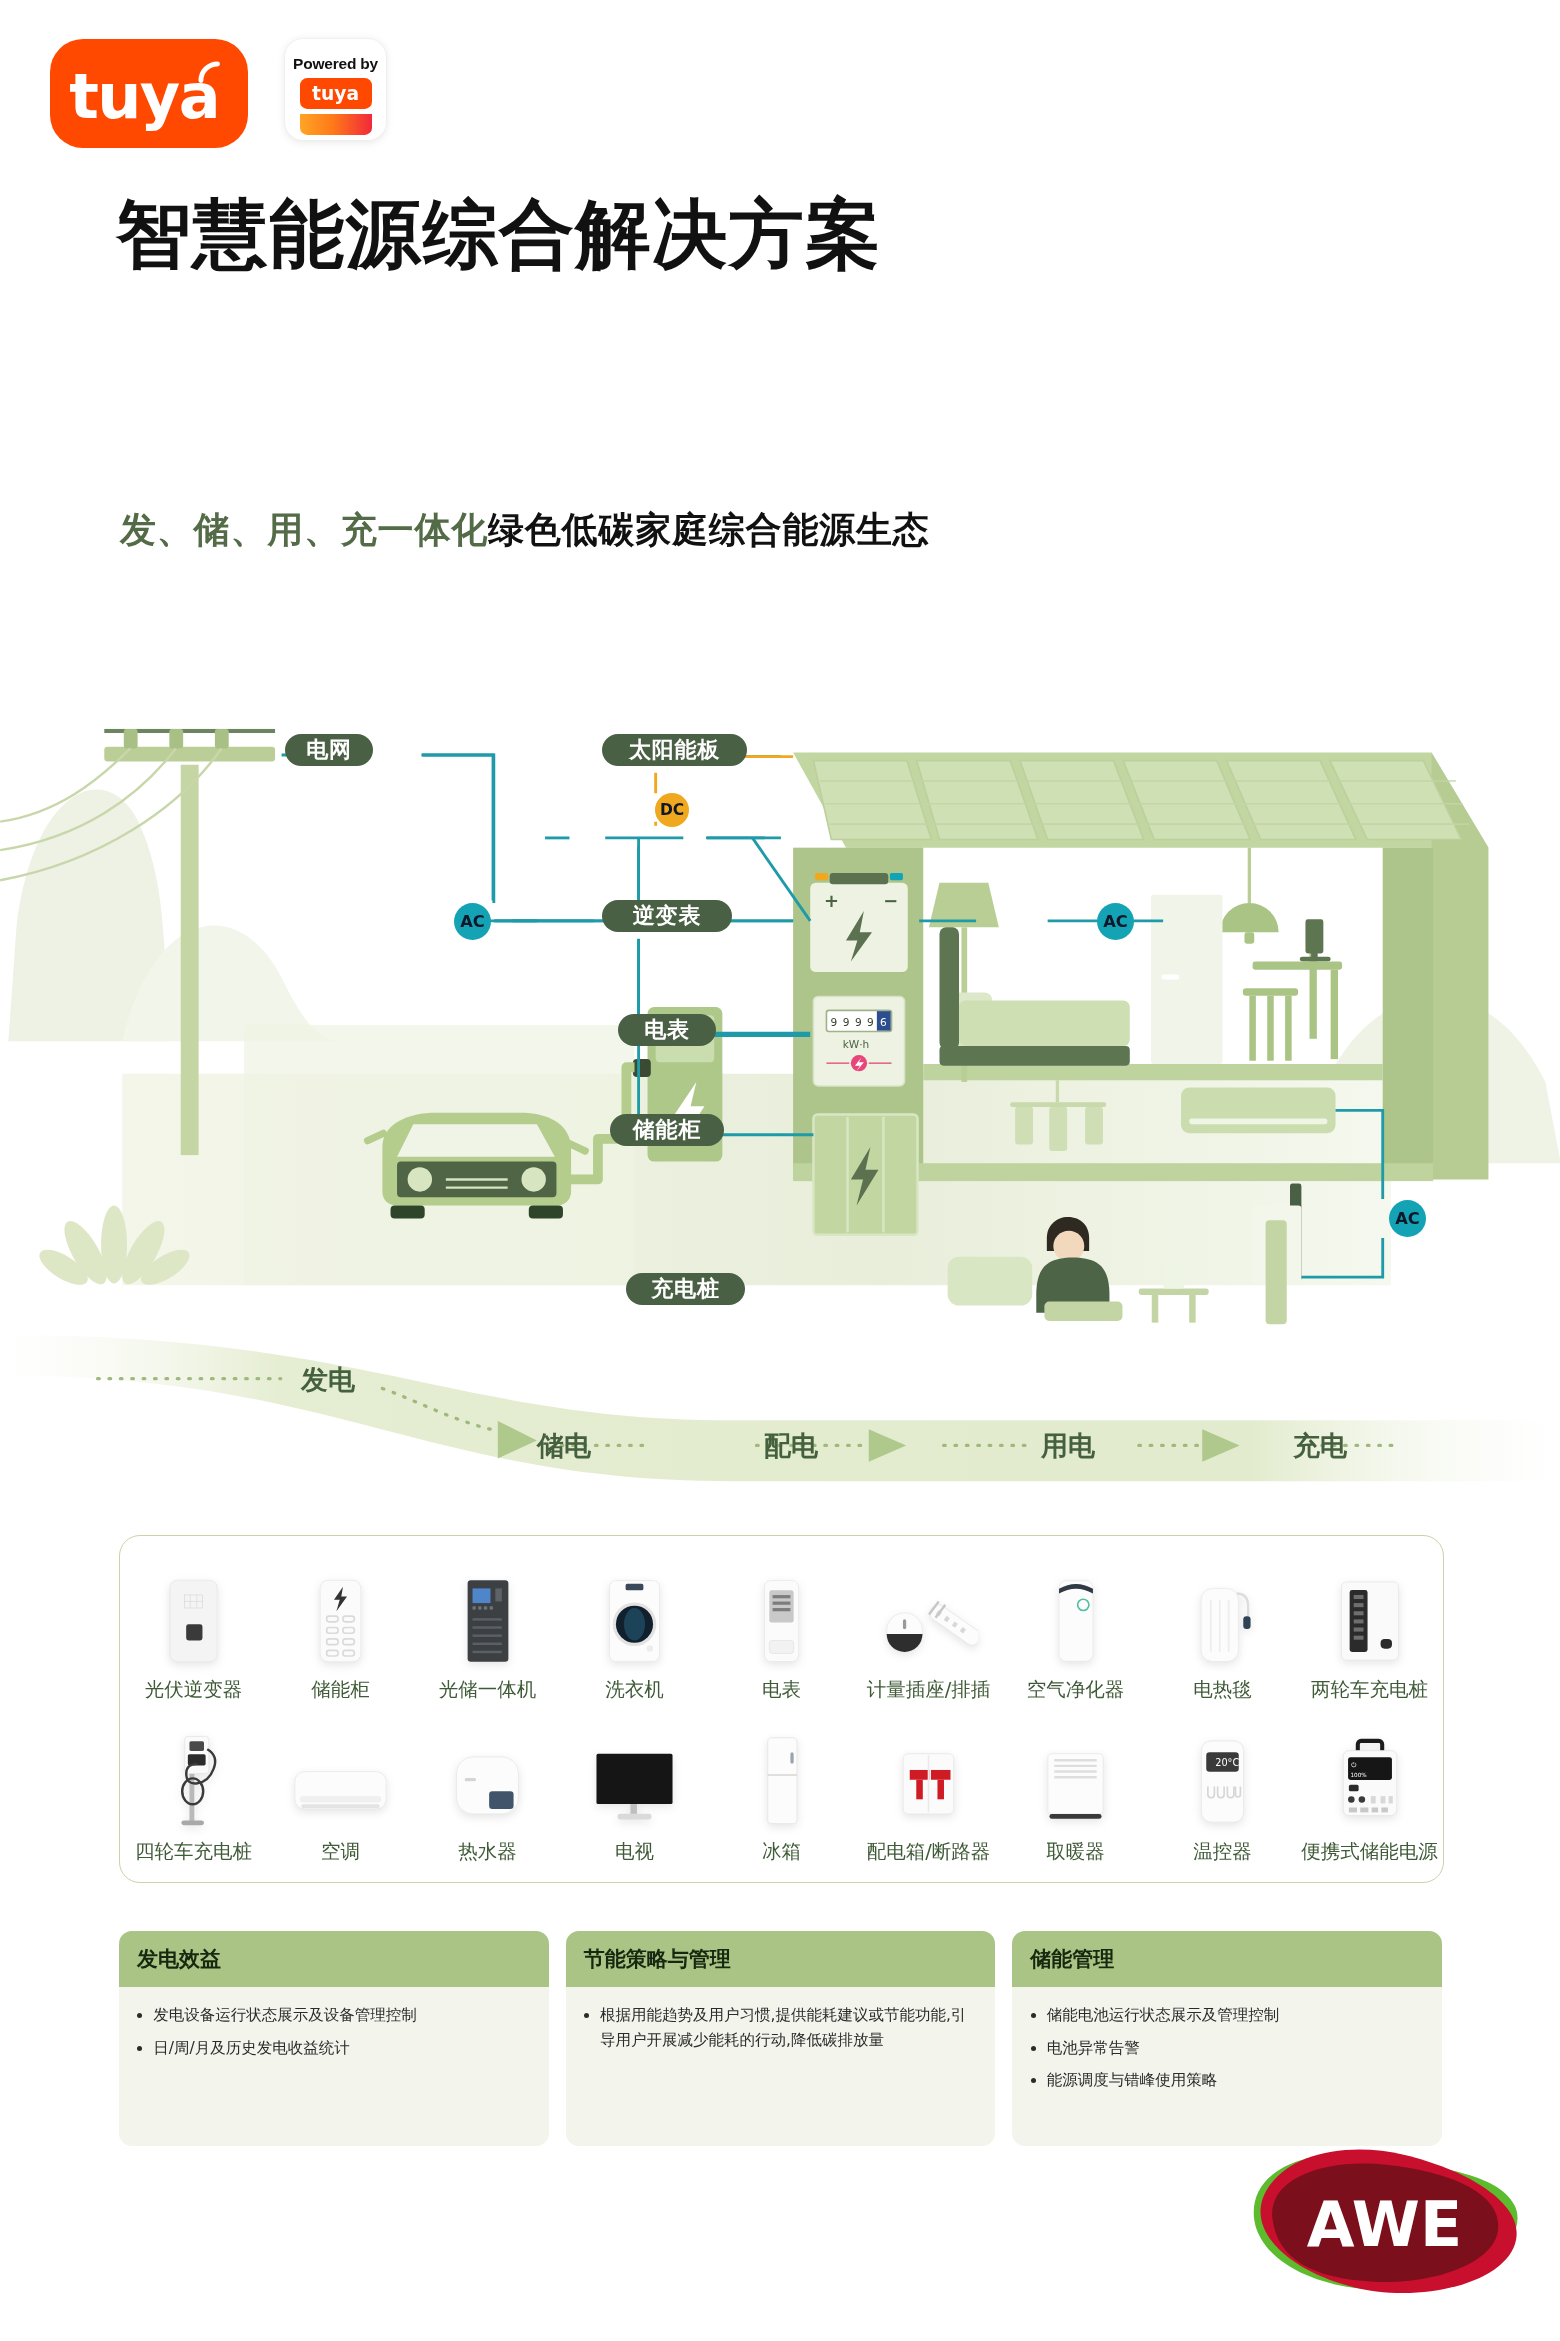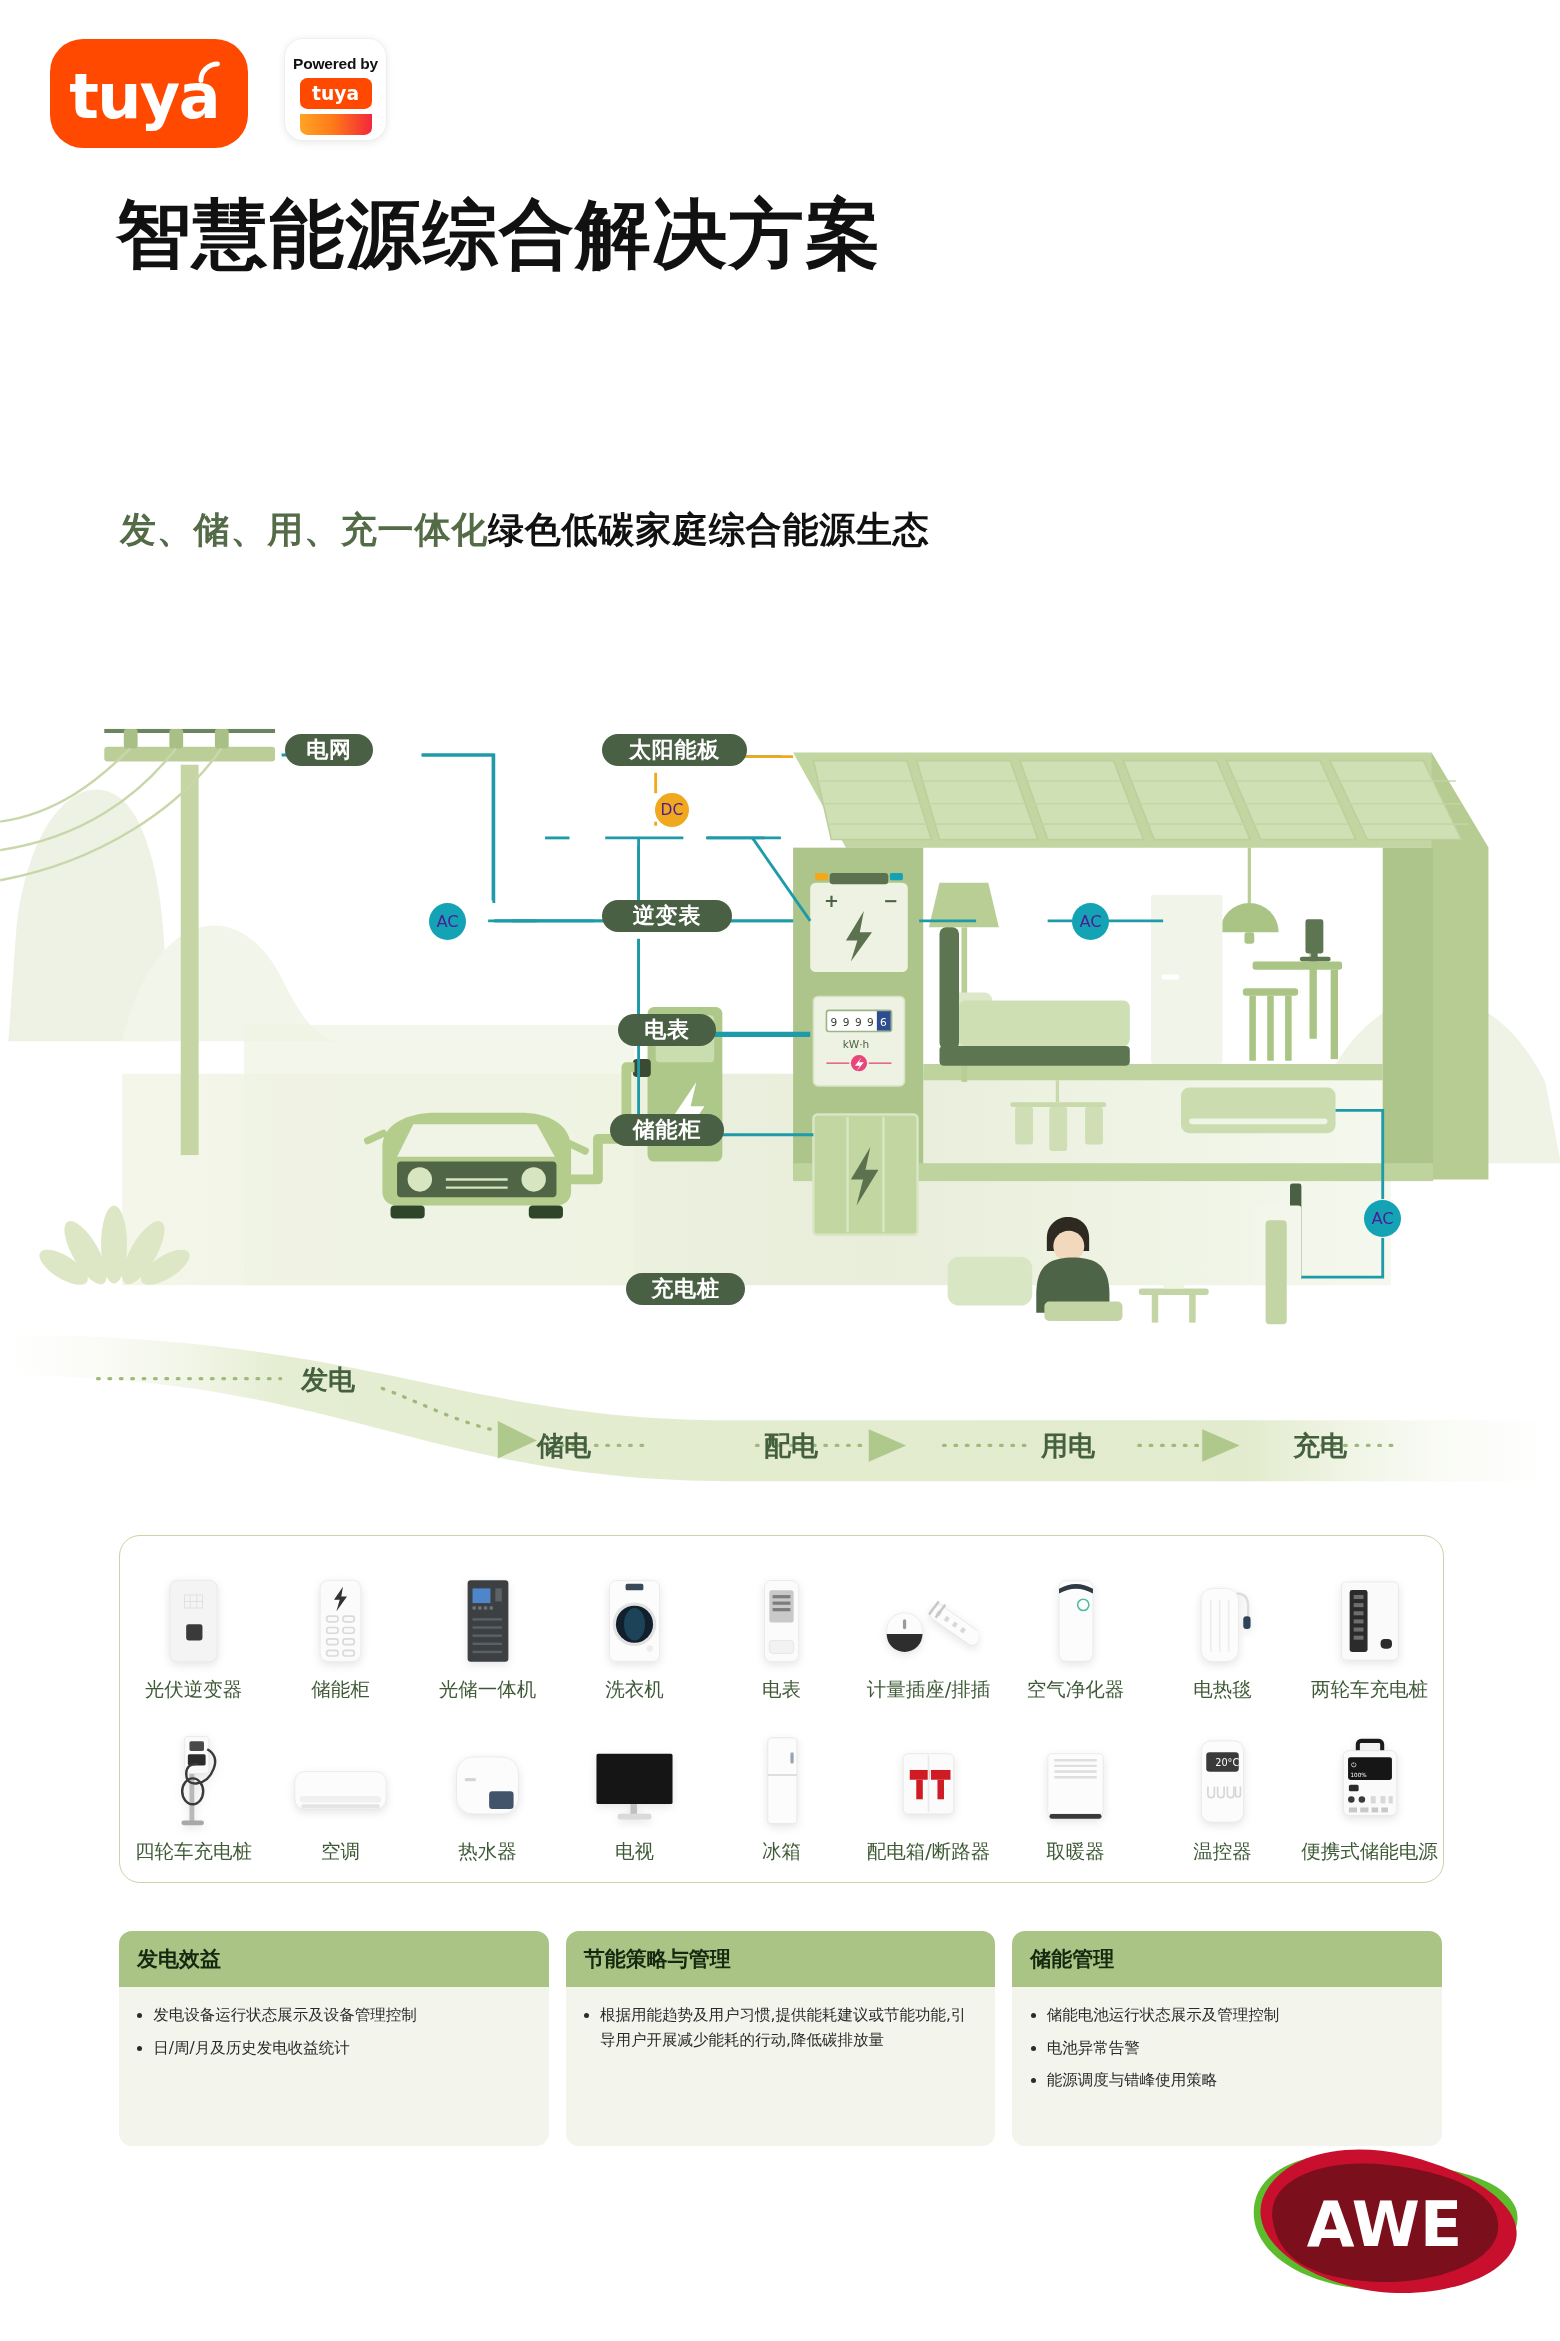--- a/index.html
+++ b/index.html
@@ -34,22 +34,22 @@
   #subtitle .rest{color:#111;}
 
   
   #scene{position:absolute;left:0;top:659px;width:1561px;height:675px;}
   #scene svg{position:absolute;left:0;top:0;}
 
   .pill{position:absolute;background:#4A6045;color:#fff;border-radius:33px;
         font-size:22px;font-weight:600;display:flex;align-items:center;justify-content:center;
         letter-spacing:0.8px;font-family:"DejaVu Sans",sans-serif;height:32px;z-index:6;}
   .node{position:absolute;border-radius:50%;display:flex;align-items:center;justify-content:center;
-        color:#4c1d95;font-size:16.3px;font-weight:400;z-index:7;font-family:"DejaVu Sans",sans-serif;}
-  .node.ac{background:#13A3B5;width:37px;height:37px;}
+        color:#0f172a;font-size:16.3px;font-weight:700;z-index:7;font-family:"DejaVu Sans",sans-serif;}
+  .node.ac{background:#13A3B5;width:37px;height:37px;margin-left:25px;}
   .node.dc{background:#F0A81E;width:34px;height:34px;font-size:15.5px;}
 
   
   #flow{position:absolute;left:0;top:1325px;width:1561px;height:179px;}
   .flow-label{position:absolute;color:#45603E;font-size:27px;font-weight:600;
               font-family:"DejaVu Sans",sans-serif;z-index:3;}
 
   
   #device-panel{position:absolute;left:119px;top:1535px;width:1323px;height:346px;
                 border:1.6px solid #CBD3A8;border-radius:21px;background:#fff;}

